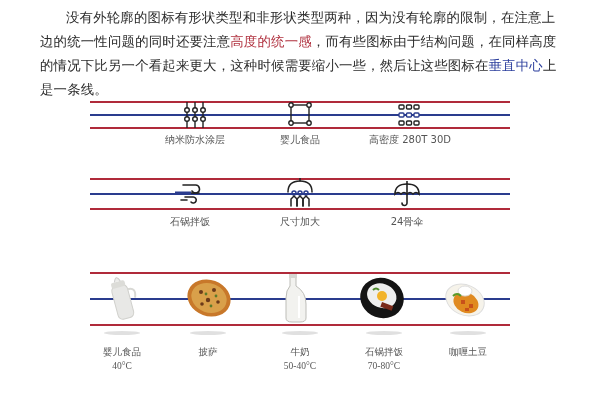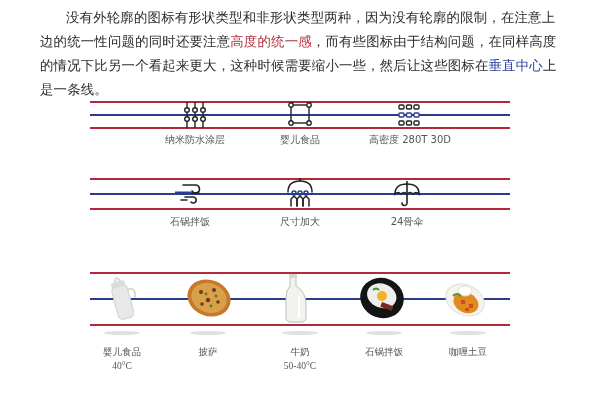--- a/index.html
+++ b/index.html
@@ -161,20 +161,21 @@
 <svg class="icon" style="left:359px;top:276px" width="46" height="44" viewBox="0 0 46 44">
   <ellipse cx="23" cy="22" rx="22" ry="20" fill="#141414" transform="rotate(20 23 22)"></ellipse>
   <ellipse cx="22" cy="20" rx="15" ry="12" fill="#eee" transform="rotate(20 23 22)"></ellipse>
   <circle cx="23" cy="20" r="5" fill="#f2b32a"></circle>
   <path d="M14 14 q3 -3 6 0" stroke="#4c8a2a" stroke-width="2" fill="none"></path>
   <rect x="22" y="28" width="12" height="5" fill="#7a2a1a" transform="rotate(20 28 30)"></rect>
 </svg>
 <div class="shadow" style="left:366px;top:331px"></div>
 <div class="food-label" style="left:334px;top:345px">
   <div>石锅拌饭</div>
+  <div>70-80°C</div>
 </div>
 
 <svg class="icon" style="left:443px;top:278px" width="44" height="42" viewBox="0 0 44 42">
   <ellipse cx="22" cy="22" rx="20" ry="15" fill="#f6f3ea" stroke="#ddd" transform="rotate(25 22 22)"></ellipse>
   <ellipse cx="24" cy="24" rx="13" ry="10" fill="#e08a20" transform="rotate(25 22 22)"></ellipse>
   <ellipse cx="22" cy="13" rx="7" ry="5" fill="#ffffff" stroke="#ddd"></ellipse>
   <g fill="#c8501a">
       <rect x="18" y="22" width="4" height="4"></rect>
       <rect x="26" y="26" width="4" height="4"></rect>
       <rect x="22" y="30" width="4" height="3"></rect>

